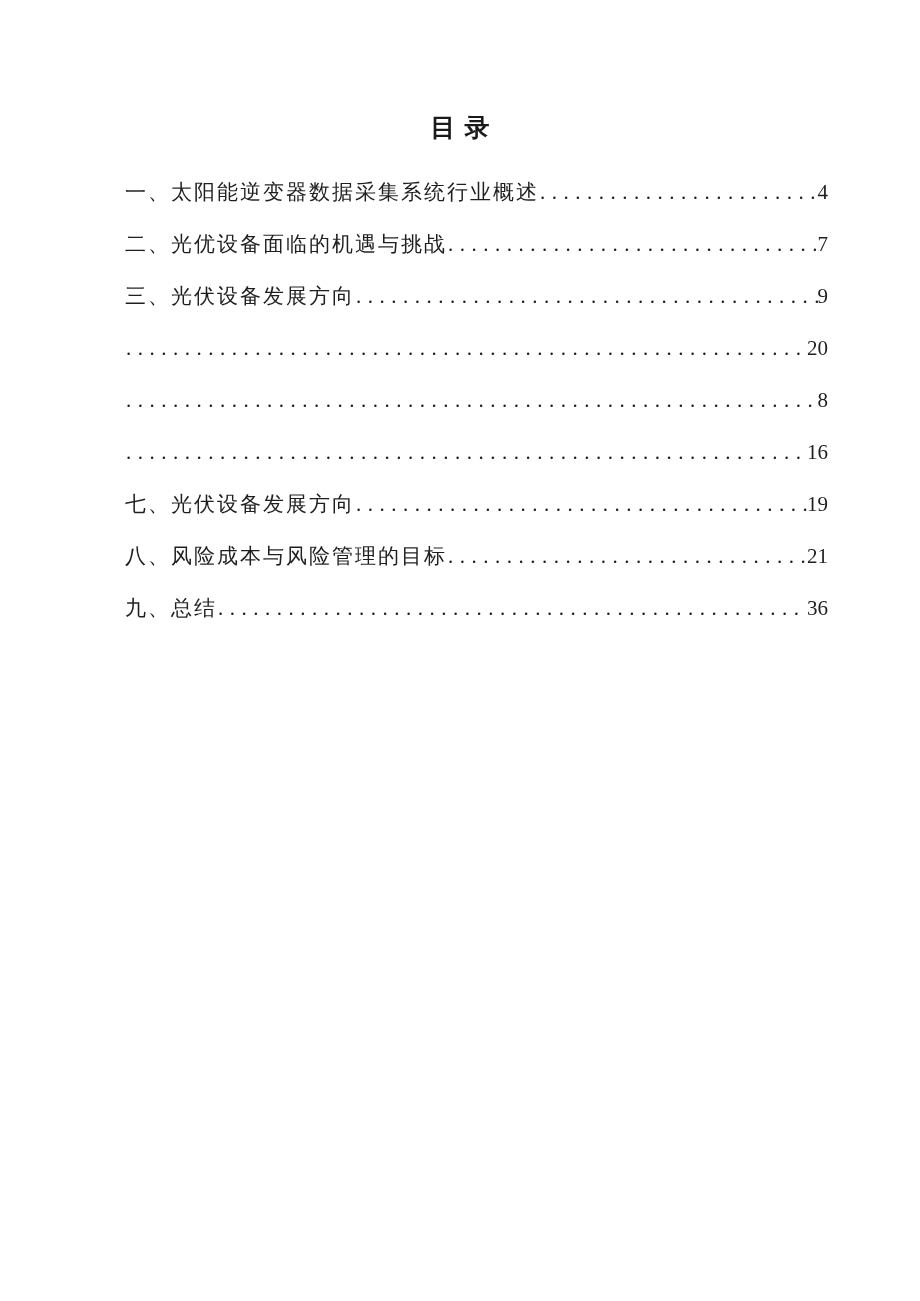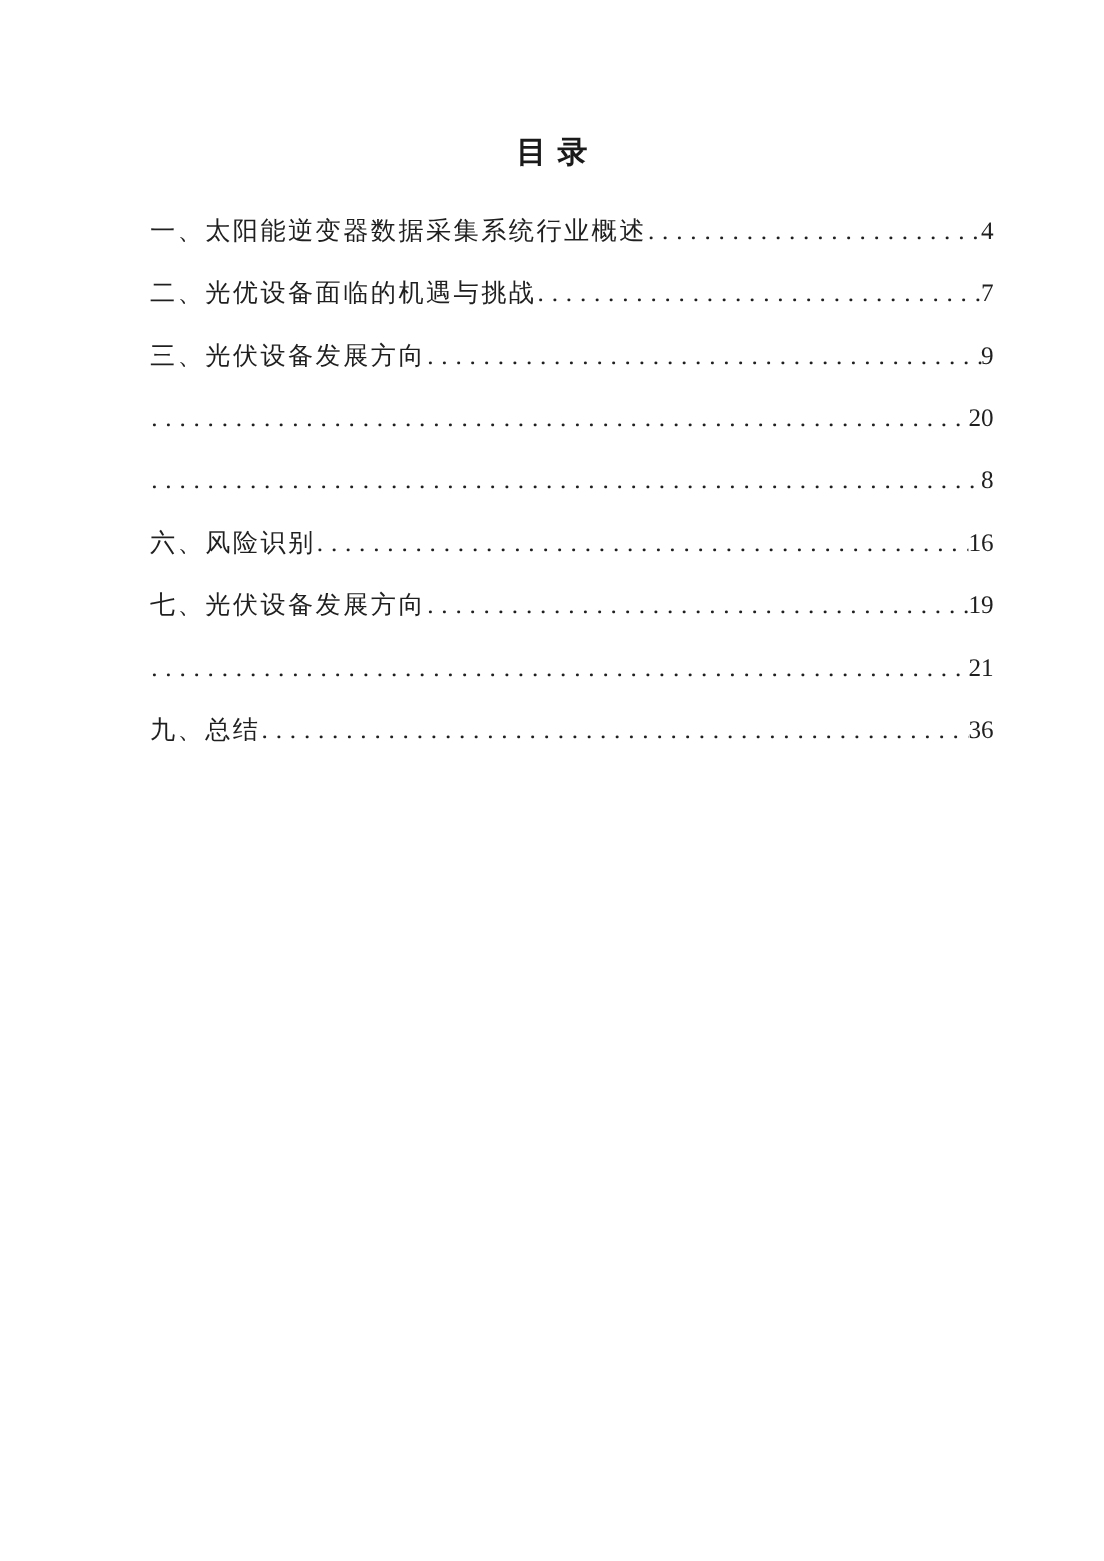--- a/index.html
+++ b/index.html
@@ -88,32 +88,32 @@
       <span class="dot-leader">........................................................................................................................</span>
       <span class="page-number">20</span>
     </div>
 
     <div class="toc-row">
       <span class="dot-leader">........................................................................................................................</span>
       <span class="page-number">8</span>
     </div>
 
     <div class="toc-row">
-      <span class="entry-title">六、风险识别</span>
       <span class="dot-leader">........................................................................................................................</span>
       <span class="page-number">16</span>
     </div>
 
     <div class="toc-row">
       <span class="entry-title">七、光伏设备发展方向</span>
       <span class="dot-leader">........................................................................................................................</span>
       <span class="page-number">19</span>
     </div>
 
     <div class="toc-row">
+      <span class="entry-title">八、风险成本与风险管理的目标</span>
       <span class="dot-leader">........................................................................................................................</span>
       <span class="page-number">21</span>
     </div>
 
     <div class="toc-row">
       <span class="entry-title">九、总结</span>
       <span class="dot-leader">........................................................................................................................</span>
       <span class="page-number">36</span>
     </div>
 

